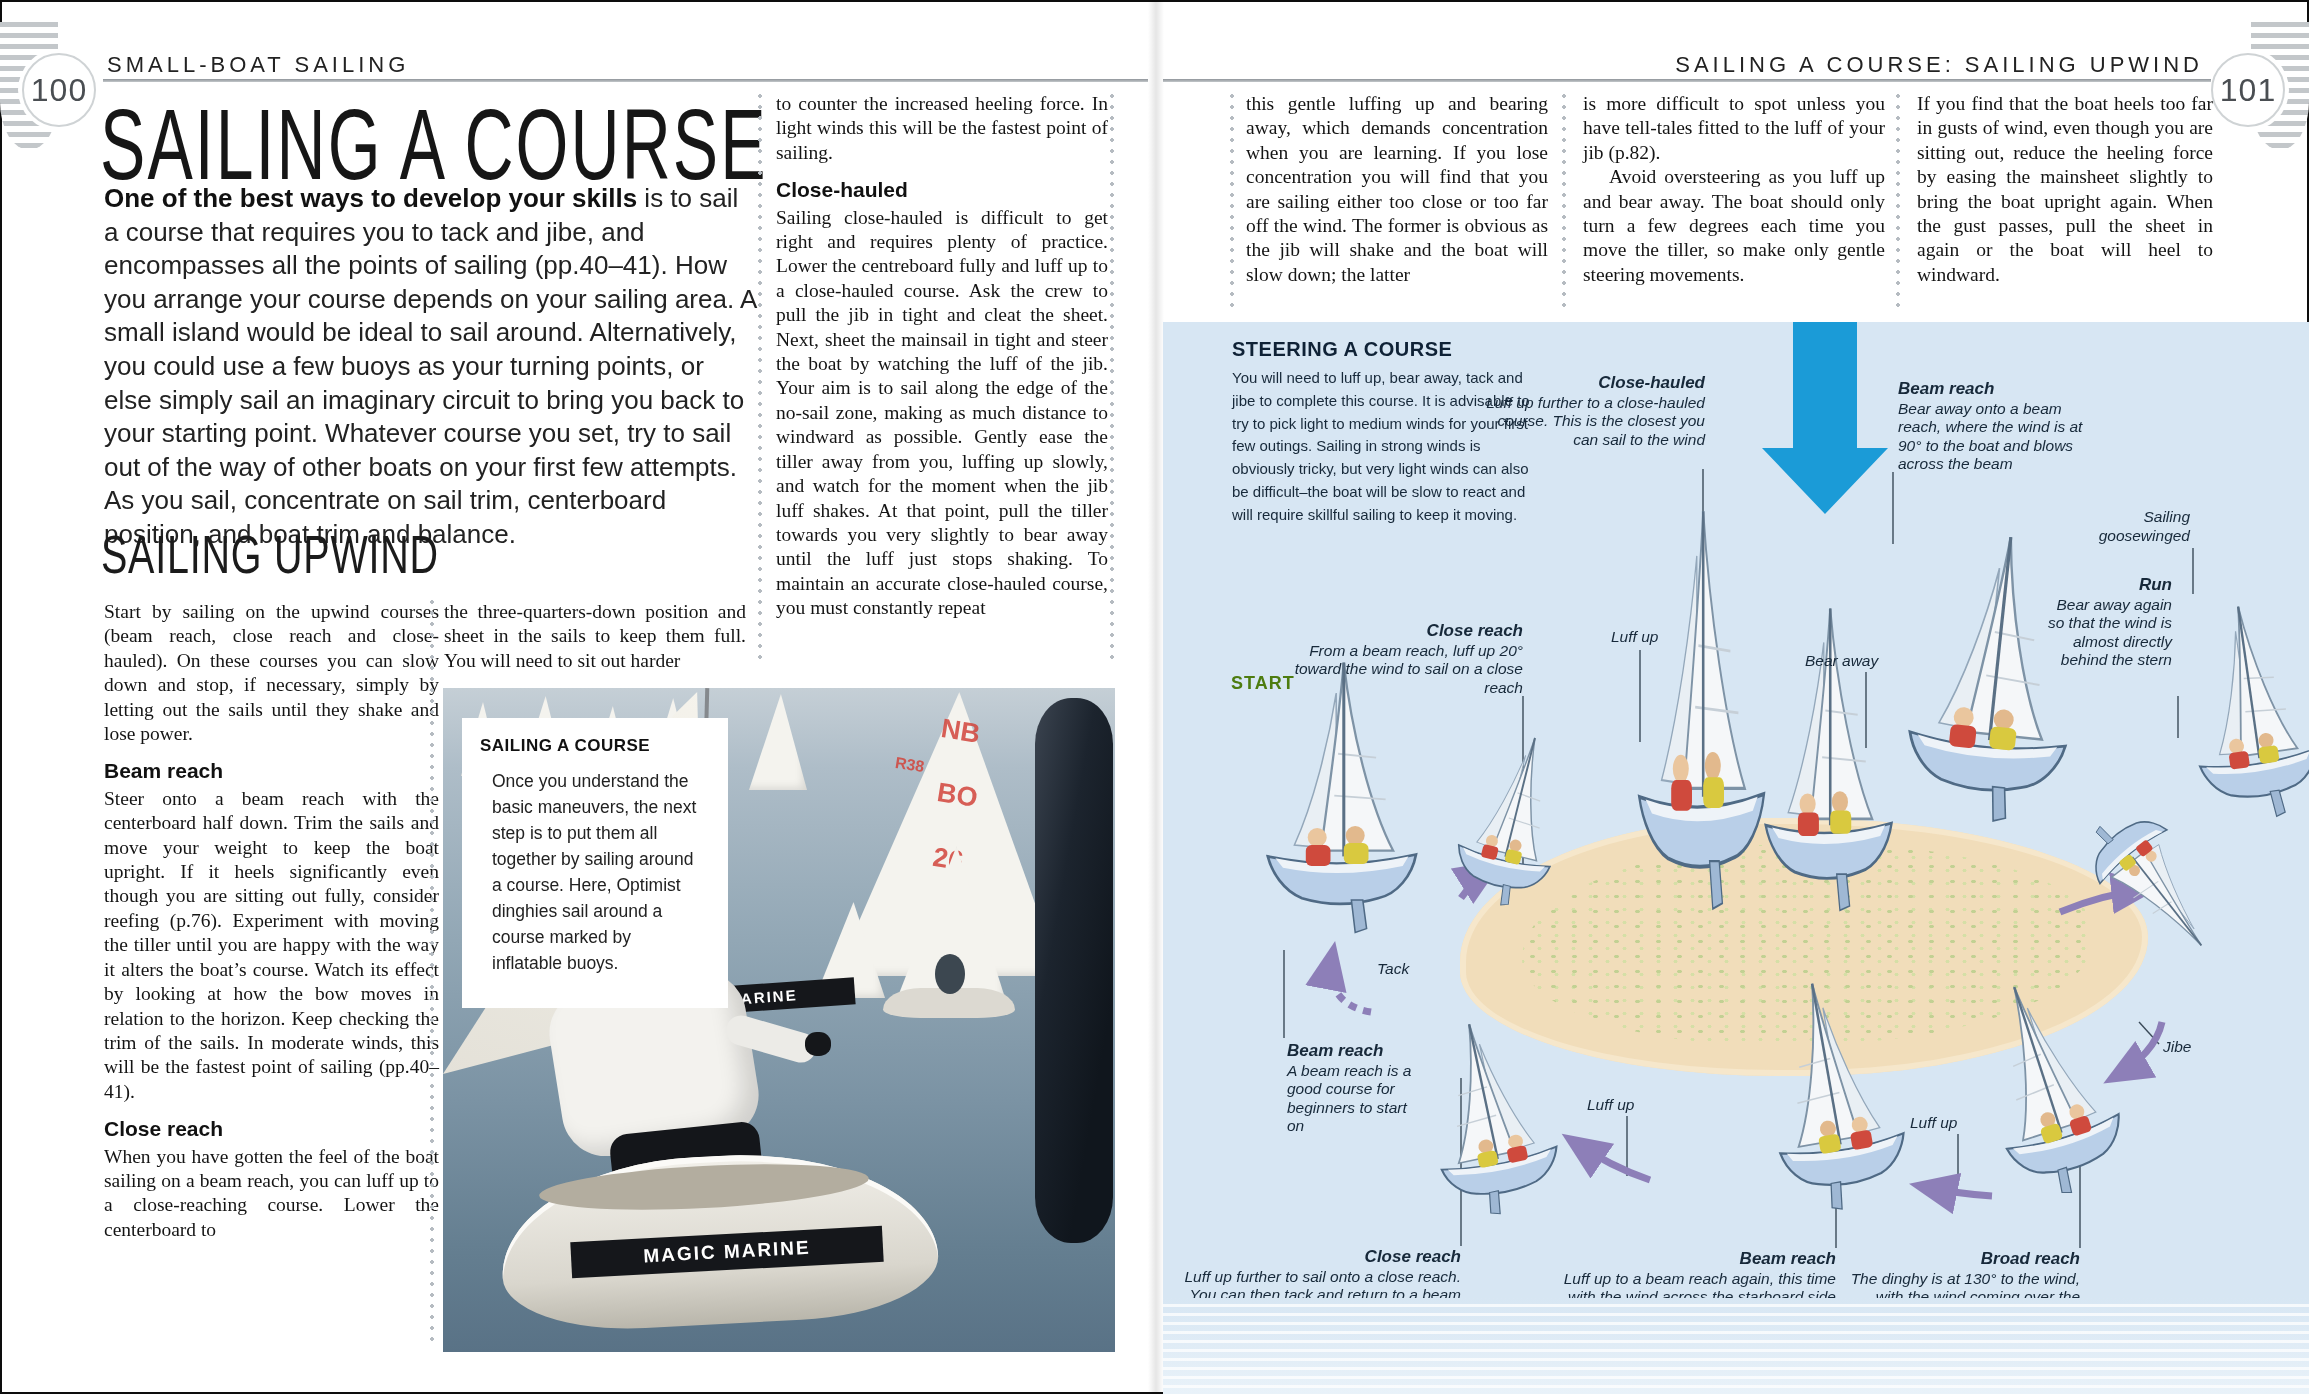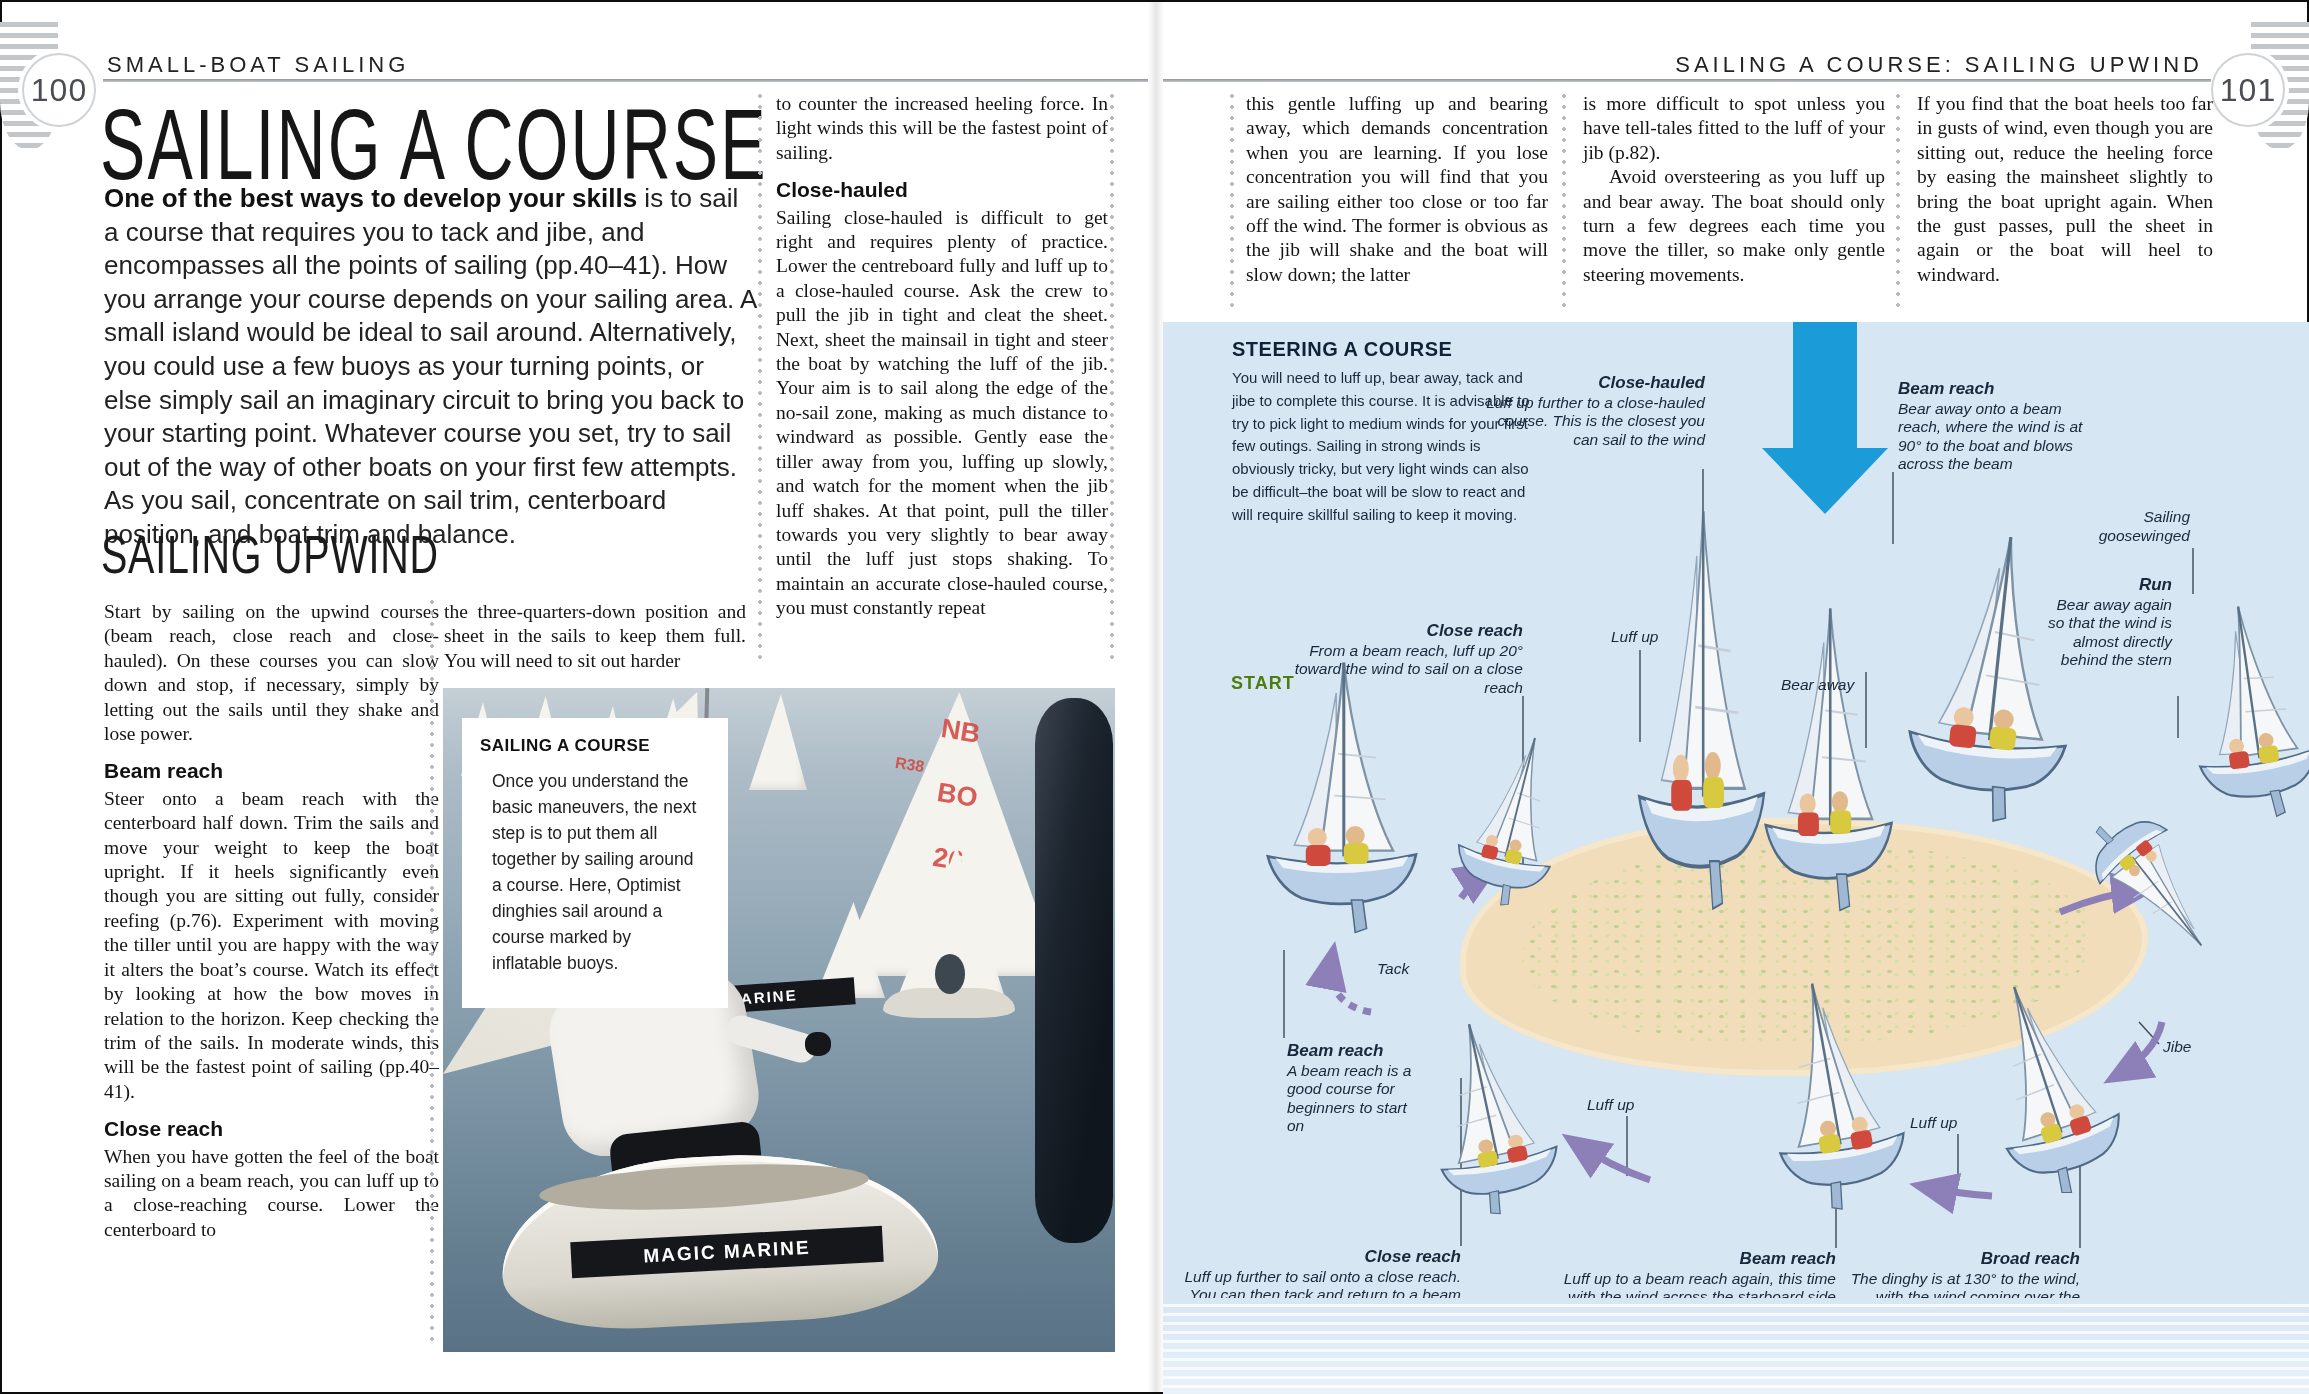--- a/index.html
+++ b/index.html
@@ -421,21 +421,21 @@
     <div class="dlab ra" style="left:877px;top:254px;width:132px;">
       <span class="t">Run</span>
       <span>Bear away again so that the wind is almost directly behind the stern</span>
     </div>
     <div class="dlab ra" style="left:130px;top:300px;width:230px;">
       <span class="t">Close reach</span>
       <span>From a beam reach, luff up 20° toward the wind to sail on a close reach</span>
     </div>
     <div class="dlab start-label" style="left:68px;top:352px;">START</div>
     <div class="dlab" style="left:448px;top:306px;">Luff up</div>
-    <div class="dlab" style="left:618px;top:330px;margin-top:24px;">Bear away</div>
+    <div class="dlab" style="left:642px;top:330px;">Bear away</div>
     <div class="dlab" style="left:214px;top:638px;">Tack</div>
     <div class="dlab" style="left:124px;top:720px;width:140px;">
       <span class="t">Beam reach</span>
       <span>A beam reach is a good course for beginners to start on</span>
     </div>
     <div class="dlab" style="left:424px;top:774px;">Luff up</div>
     <div class="dlab" style="left:747px;top:792px;">Luff up</div>
     <div class="dlab" style="left:1000px;top:716px;">Jibe</div>
     <div class="dlab ra" style="left:0px;top:926px;width:298px;">
       <span class="t">Close reach</span>

